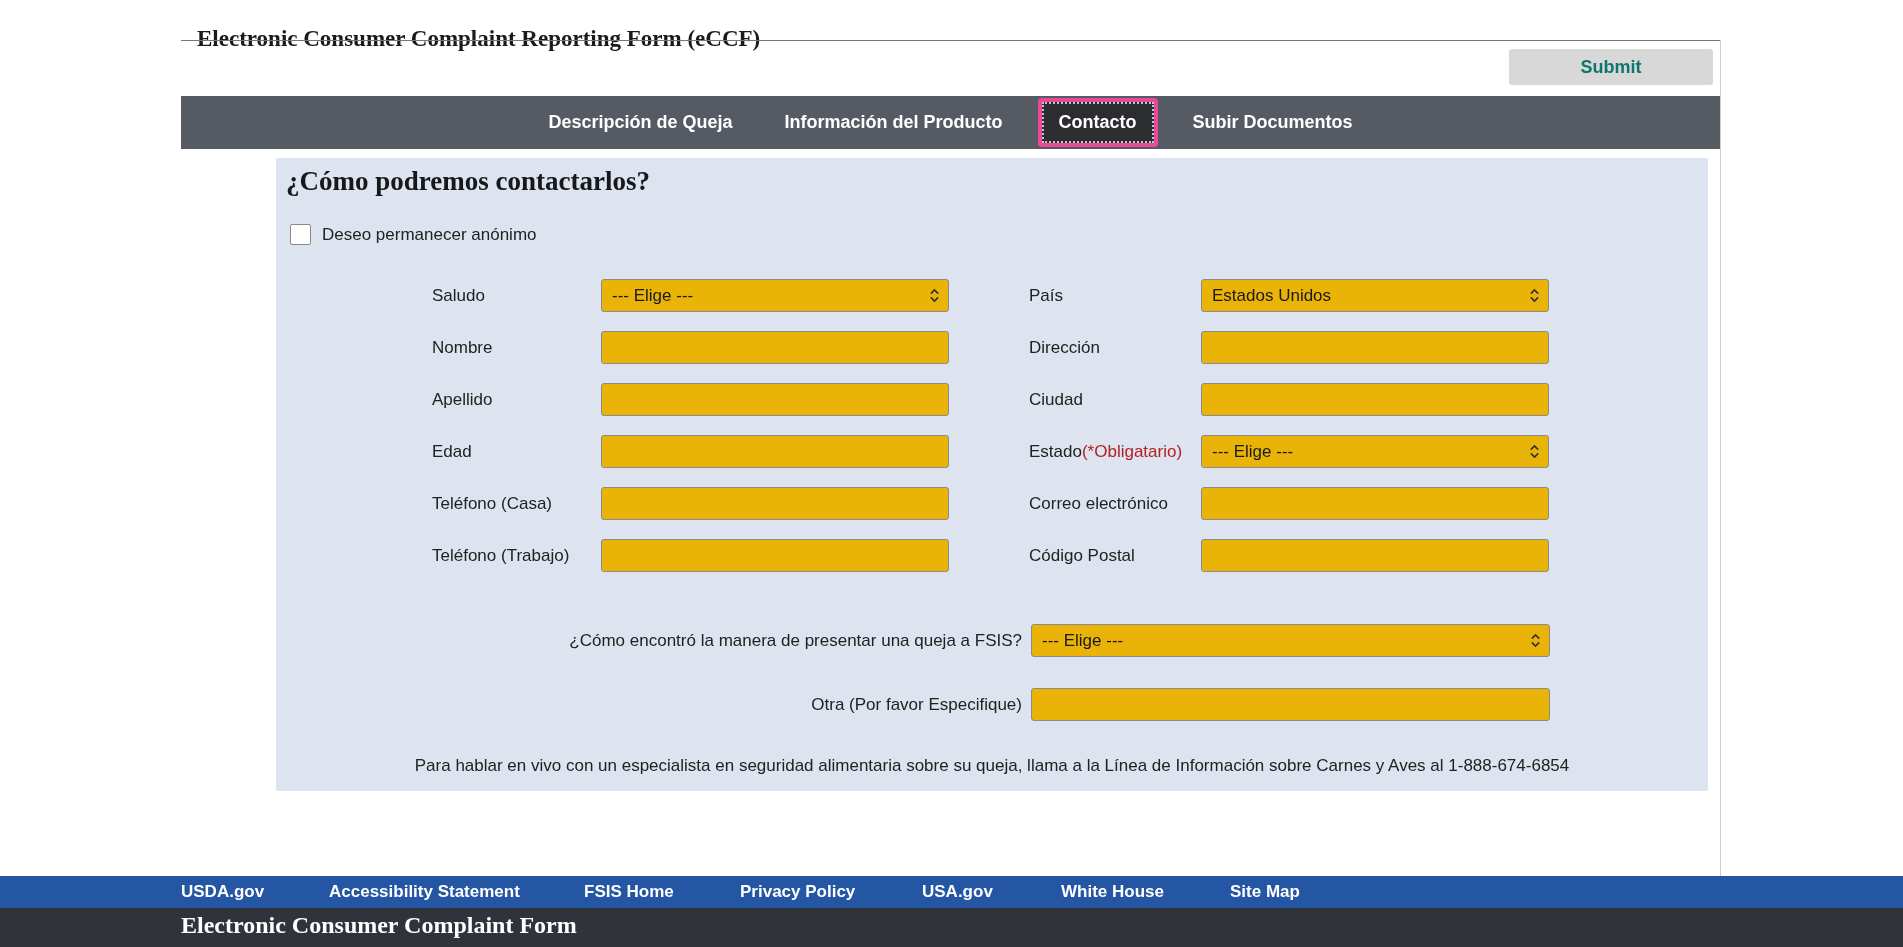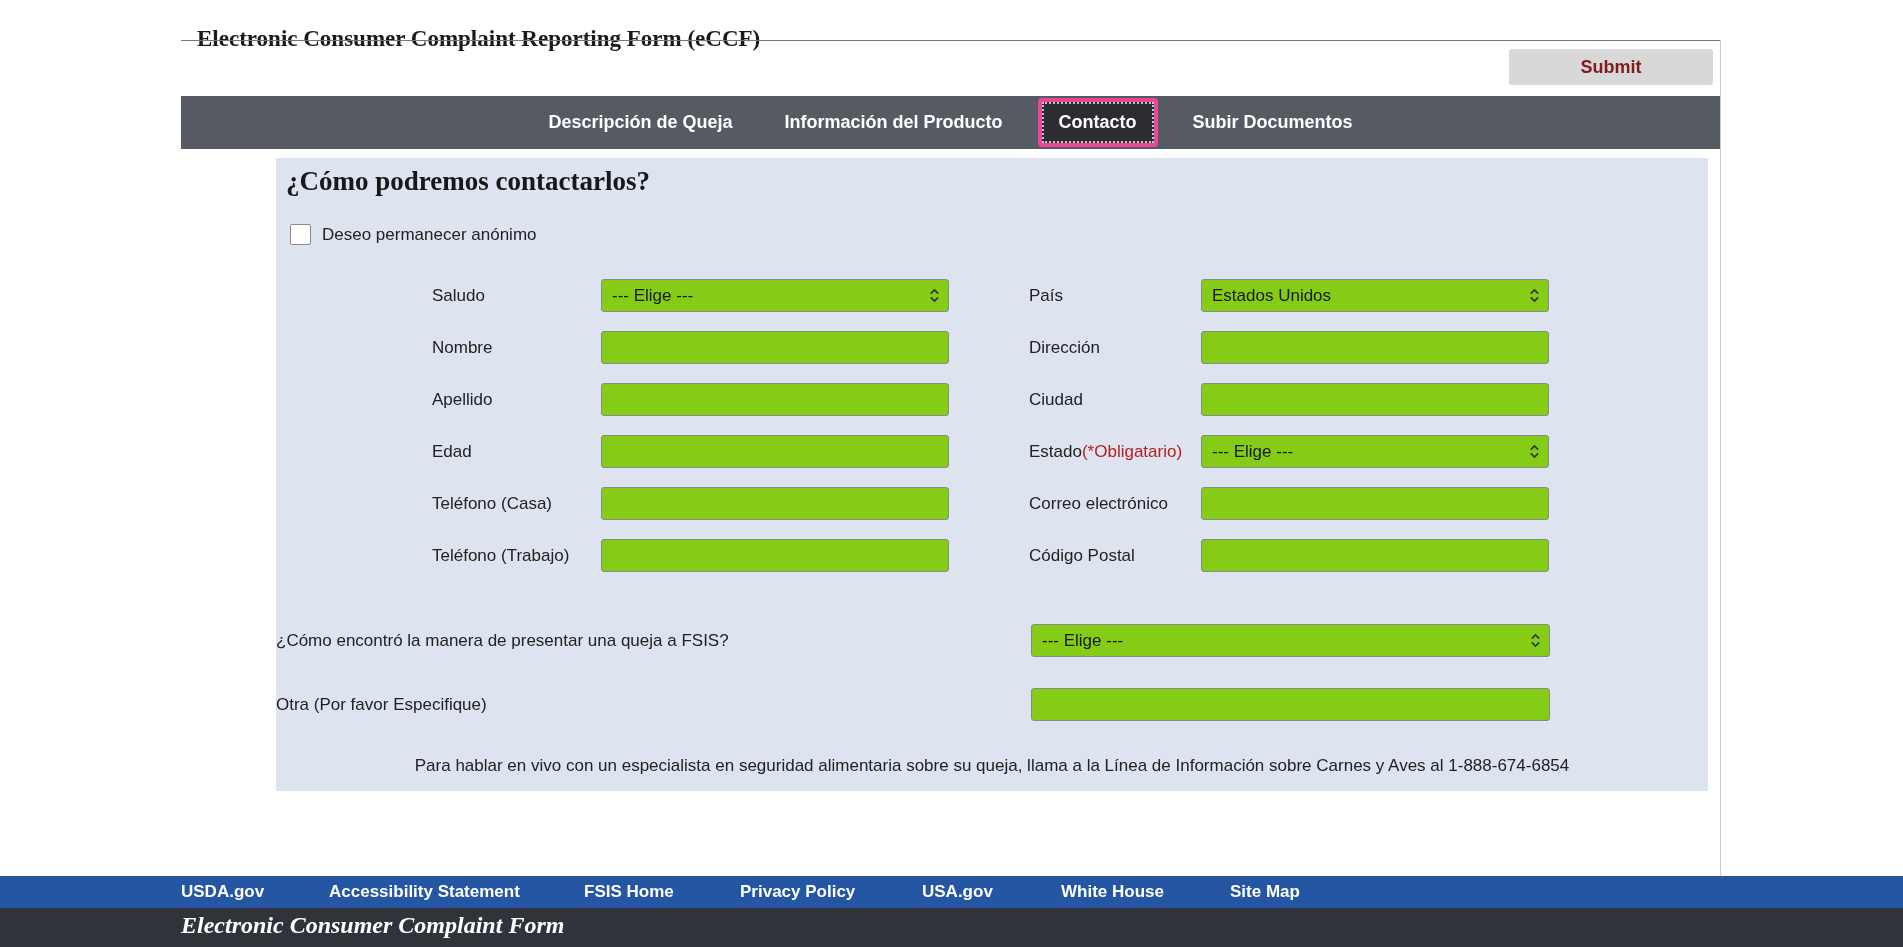--- a/index.html
+++ b/index.html
@@ -24,21 +24,21 @@
   }
   .right-rule {
     position: absolute; left: 1720px; top: 40px; height: 836px;
     border-left: 1px solid #cccccc;
   }
   .submit-button {
     position: absolute; left: 1509px; top: 49px; width: 204px; height: 36px;
     background: var(--submit_bg, #d8d8d8);
     border: none; border-radius: 3px;
     font-family: "Liberation Sans", sans-serif;
-    font-weight: bold; font-size: 18px; color: #7f1d1d;
+    font-weight: bold; font-size: 18px; color: #0f766e;
     cursor: pointer;
   }
   
   .navbar {
     position: absolute; left: 181px; top: 96px; width: 1539px; height: 53px;
     background: var(--nav_bg, #565b63);
     display: flex; align-items: center; justify-content: center; gap: 52px;
   }
   .tab {
     color: #ffffff; font-weight: bold; font-size: 18px;
@@ -75,54 +75,53 @@
   }
   .col-left  { position: absolute; left: 156px; top: 121px; }
   .col-right { position: absolute; left: 753px; top: 121px; }
   .form-row { display: flex; align-items: center; height: 33px; margin-bottom: 19px; }
   .flabel { font-size: 17px; color: #222222; }
   .col-left  .flabel { width: 169px; }
   .col-right .flabel { width: 172px; }
   .req { color: var(--required_red, #b22222); }
   .tinput, .selectbox {
     width: 348px; height: 33px; box-sizing: border-box;
-    background: #84cc16; border: 1px solid #8a8a8a; border-radius: 3px;
+    background: #eab308; border: 1px solid #8a8a8a; border-radius: 3px;
   }
   .tinput { padding: 0 9px; font-size: 17px; font-family: "Liberation Sans", sans-serif; color: #1a1a1a; }
   .selectbox {
     display: flex; align-items: center; justify-content: space-between;
     padding: 0 8px 0 10px; font-size: 17px; color: #1a1a1a; cursor: pointer;
   }
   .chevrons { display: inline-flex; flex: 0 0 auto; }
   .wide-row {
     position: absolute; left: 0; width: 100%;
     display: flex; align-items: center;
   }
-  .wide-row .flabel { flex: 0 0 746px; margin-right: 9px; }
+  .wide-row .flabel { flex: 0 0 746px; text-align: right; margin-right: 9px; }
   .wide-row .selectbox, .wide-row .tinput { width: 519px; }
   .row-howfound { top: 466px; }
   .row-otra     { top: 530px; }
   .hotline-note {
     position: absolute; left: 0; top: 598px; width: 100%;
     text-align: center; font-size: 17px; color: #222222; margin: 0;
   }
   
   .links-bar {
     position: absolute; left: 0; top: 876px; width: 1903px; height: 32px;
     background: var(--footer_blue, #2456a4);
   }
   .footer-link {
     position: absolute; top: 0; line-height: 32px;
     color: #ffffff; font-weight: bold; font-size: 17px;
     text-decoration: none; cursor: pointer; white-space: nowrap;
   }
   .brand-bar {
     position: absolute; left: 0; top: 908px; width: 1903px; height: 39px;
     background: var(--footer_dark, #30343a);
-    font-style: italic;
   }
   .brand-text {
     position: absolute; left: 181px; top: 4px; margin: 0;
     font-family: "Liberation Serif", serif;
     font-weight: bold; font-size: 24px; color: #ffffff;
   }
 </style>
 </head>
 <body>
 

